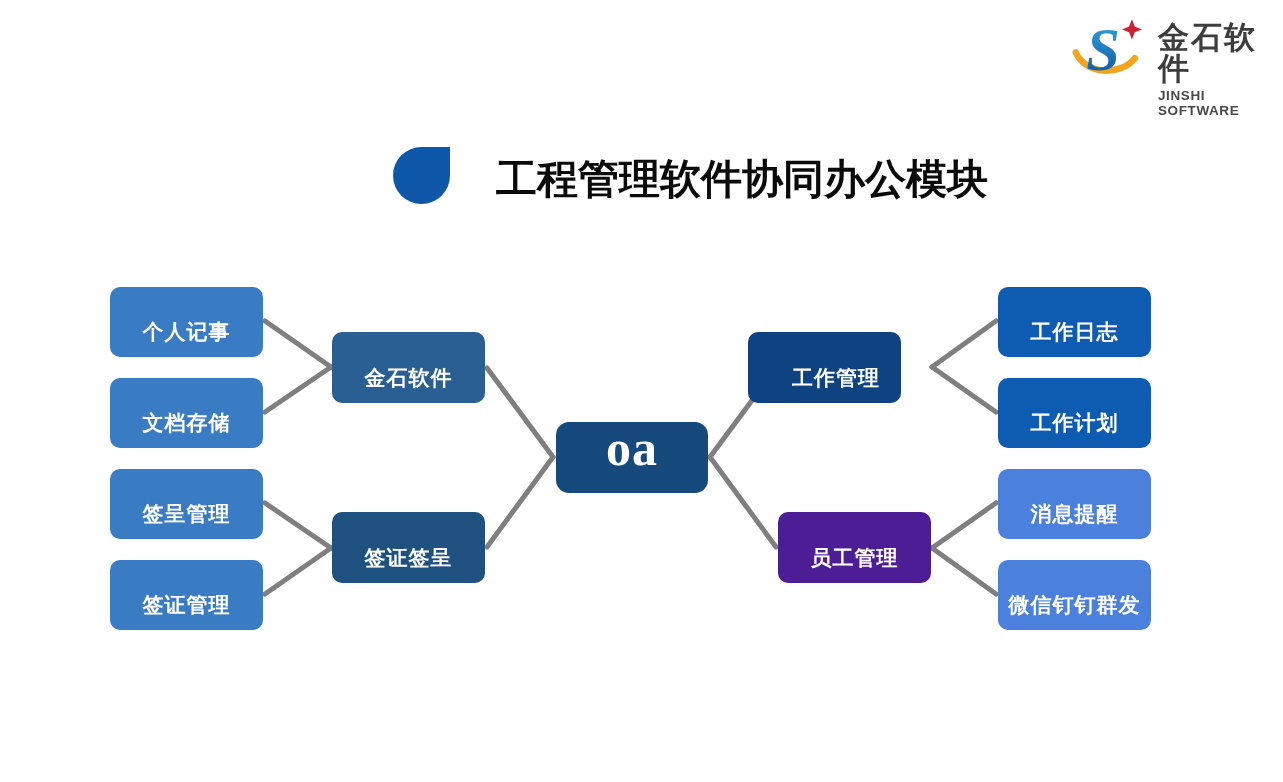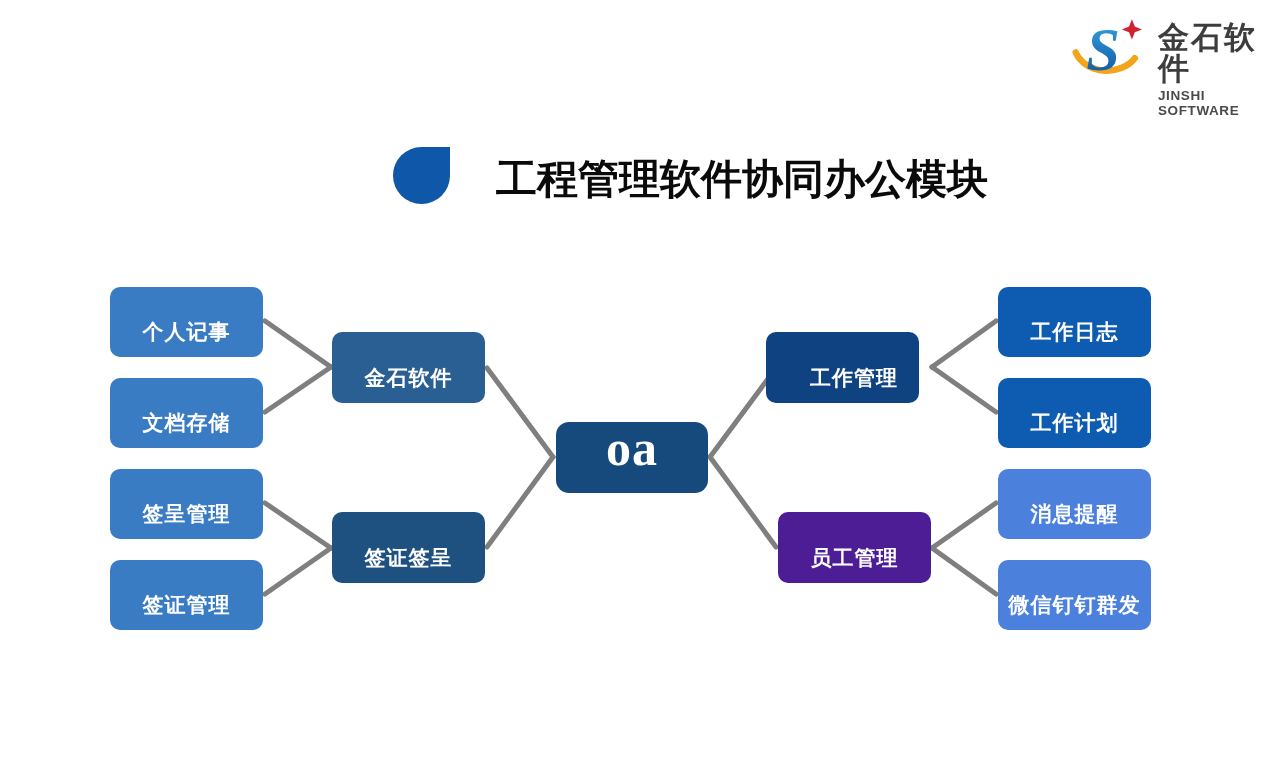--- a/index.html
+++ b/index.html
@@ -25,21 +25,21 @@
         color:#ffffff;font-weight:bold;font-size:21px;letter-spacing:1px;white-space:nowrap;}
   .n-personal-notes{left:110px;top:287px;width:153px;height:70px;}
   .n-doc-storage  {left:110px;top:378px;width:153px;height:70px;}
   .n-sign-mgmt    {left:110px;top:469px;width:153px;height:70px;}
   .n-visa-mgmt    {left:110px;top:560px;width:153px;height:70px;}
   .n-doc-mgmt     {left:332px;top:332px;width:153px;height:71px;}
   .n-visa-sign    {left:332px;top:512px;width:153px;height:71px;}
   .n-oa{left:556px;top:422px;width:152px;height:71px;border-radius:13px;
         align-items:center;padding-bottom:20px;
         font-family:"Liberation Serif","DejaVu Serif",serif;font-size:50px;letter-spacing:1px;}
-  .n-work-mgmt    {left:766px;top:332px;width:153px;height:71px;padding-left:23px;}
+  .n-work-mgmt    {left:748px;top:332px;width:153px;height:71px;padding-left:23px;}
   .n-staff-mgmt   {left:778px;top:512px;width:153px;height:71px;}
   .n-work-log     {left:998px;top:287px;width:153px;height:70px;}
   .n-work-plan    {left:998px;top:378px;width:153px;height:70px;}
   .n-msg-remind   {left:998px;top:469px;width:153px;height:70px;}
   .n-wechat-ding  {left:998px;top:560px;width:153px;height:70px;}
 
   .connectors{position:absolute;left:0;top:0;width:1283px;height:782px;}
 </style>
 </head>
 <body>

